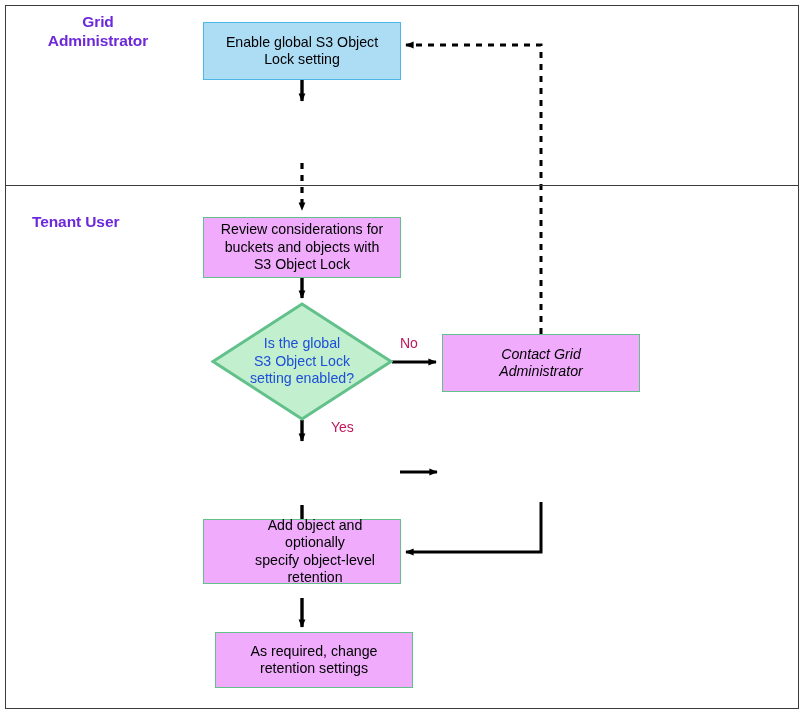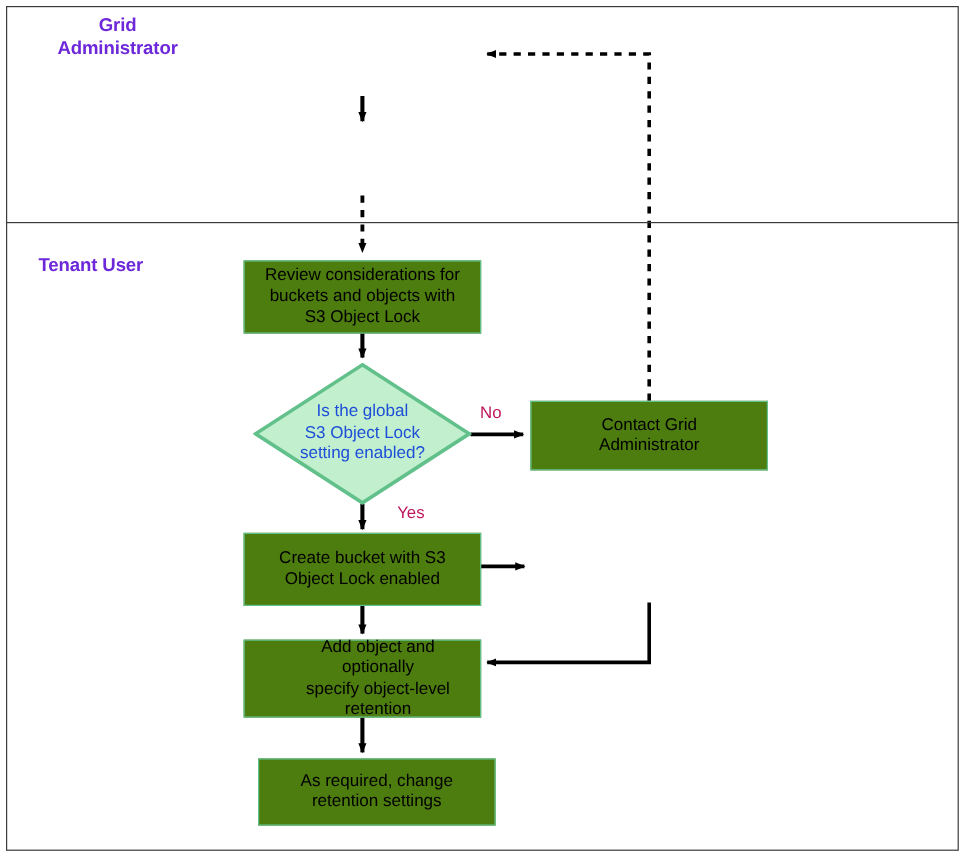--- a/index.html
+++ b/index.html
@@ -75,21 +75,21 @@
     padding: 2px 6px;
   }
   .node.process {
     border: 1.6px solid;
   }
   .node.blue {
     background: #ADDCF5;
     border-color: #4FB6E8;
   }
   .node.green {
-    background: #4d7c0f;
+    background: #f0abfc;
     border-color: #62C08B;
   }
 
   
   .decision-wrap {
     position: absolute;
   }
   .decision-wrap svg {
     position: absolute;
     left: 0;
@@ -187,43 +187,43 @@
   </svg>
 
   <div class="lane-frame"></div>
   <div class="lane-divider"></div>
 
   <div class="lane-label" id="lane-label-grid-admin">Grid
 Administrator</div>
 
   <div class="lane-label" id="lane-label-tenant-user">Tenant User</div>
 
+  <div class="node process blue" style="left:203px; top:22px; width:198px; height:58px;">Enable global S3 Object
+Lock setting</div>
 
 
   <div class="node process green" style="left:203px; top:217px; width:198px; height:61px;">Review considerations for
 buckets and objects with
 S3 Object Lock</div>
 
   <div class="decision-wrap" style="left:211px; top:302px; width:182px; height:119px;">
     <svg width="182" height="119" viewBox="0 0 182 119" aria-hidden="true">
       <polygon points="91,2 180,59.5 91,117 2,59.5" fill="#C2EFCE" stroke="#62C08B" stroke-width="3"></polygon>
     </svg>
     <div class="decision-text">Is the global
 S3 Object Lock
 setting enabled?</div>
   </div>
 
-  <div class="node process green" style="left:442px; top:334px; width:198px; height:58px;">Contact Grid
+  <div class="node process green" style="left:442px; top:334px; width:198px; height:58px;font-style:italic;">Contact Grid
 Administrator</div>
 
-  <div class="node process green" style="left:203px; top:444px; width:198px; height:61px;">Create bucket with S3
-Object Lock enabled</div>
-
-
-  <div class="node process green" style="left:203px; top:533px; width:198px; height:65px;padding-left:32px;">Add object and optionally
+
+
+  <div class="node process green" style="left:203px; top:519px; width:198px; height:65px;padding-left:32px;">Add object and optionally
 specify object-level
 retention</div>
 
   <div class="node process green" style="left:203px; top:632px; width:198px; height:56px;margin-left:12px;">As required, change
 retention settings</div>
 
   <div class="edge-label" id="edge-label-no">No</div>
 
   <div class="edge-label" id="edge-label-yes">Yes</div>
 

